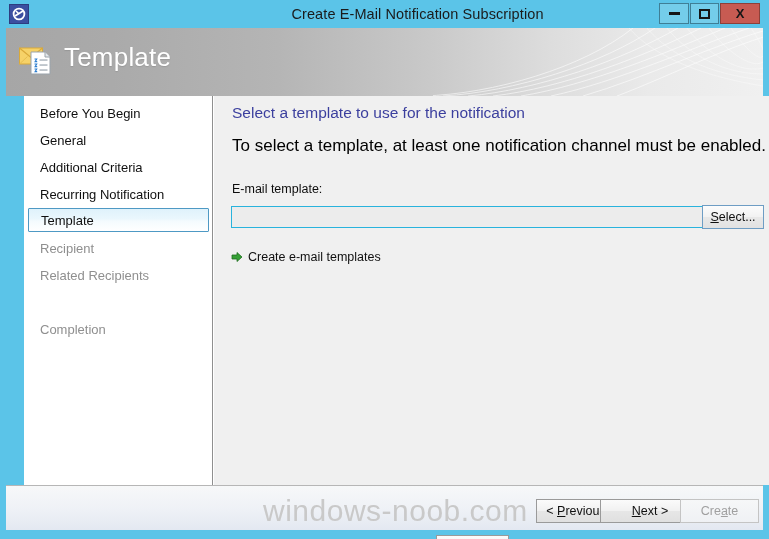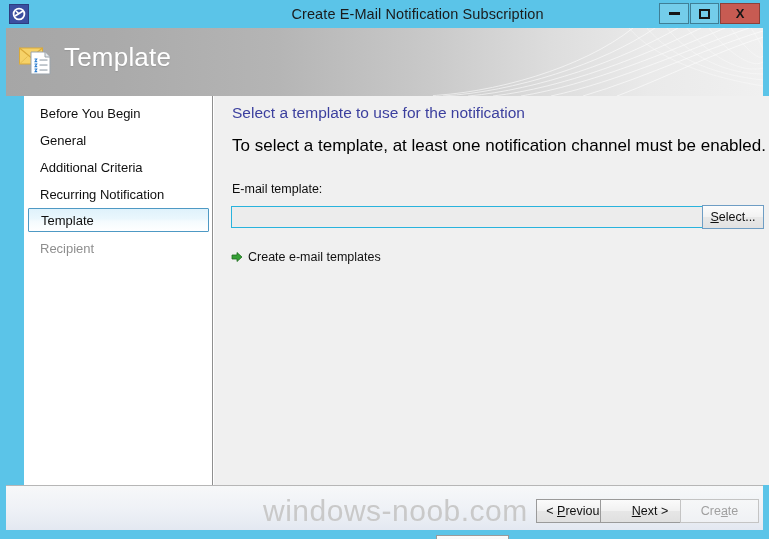--- a/index.html
+++ b/index.html
@@ -341,20 +341,22 @@
 
   <div id="body-area">
 
     <div id="sidebar">
       <div class="nav-item" style="top:6px"><span>Before You Begin</span></div>
       <div class="nav-item" style="top:33px"><span>General</span></div>
       <div class="nav-item" style="top:60px"><span>Additional Criteria</span></div>
       <div class="nav-item" style="top:87px"><span>Recurring Notification</span></div>
       <div class="nav-item selected" style="top:112px"><span>Template</span></div>
       <div class="nav-item disabled" style="top:141px"><span>Recipient</span></div>
+      <div class="nav-item disabled" style="top:168px"><span>Related Recipients</span></div>
+      <div class="nav-item disabled" style="top:222px"><span>Completion</span></div>
     </div>
 
     <div id="main">
       <div id="main-heading">Select a template to use for the notification</div>
       <div id="main-subtext">To select a template, at least one notification channel must be enabled.</div>
       <div id="field-label">E-mail template:</div>
 
       <input id="template-input" type="text" value="" style="">
 
       <button id="select-button"><span></span><span class="u">S</span><span>elect...</span></button>

